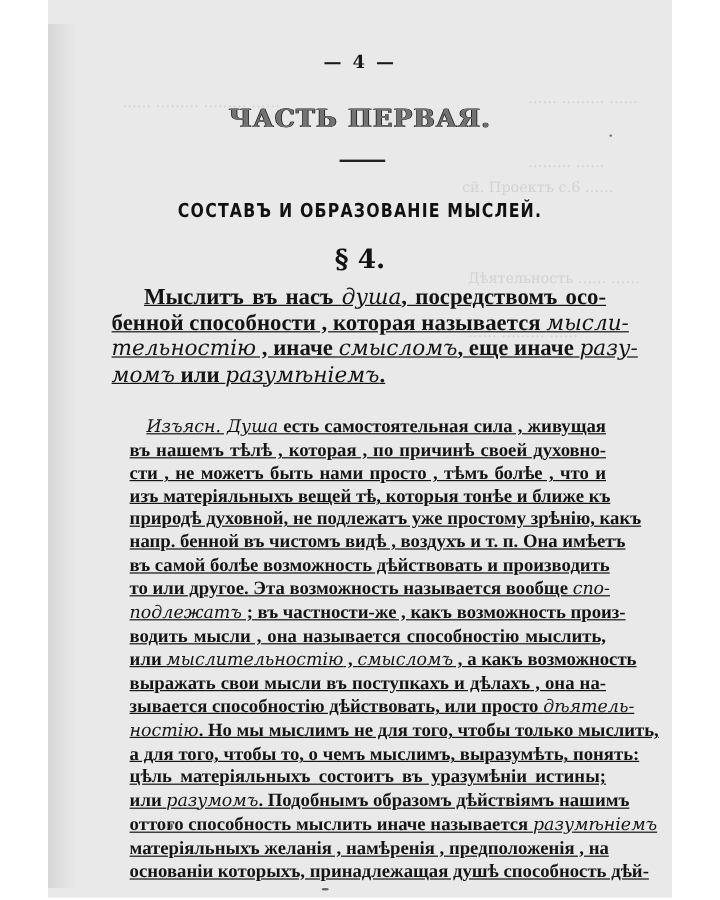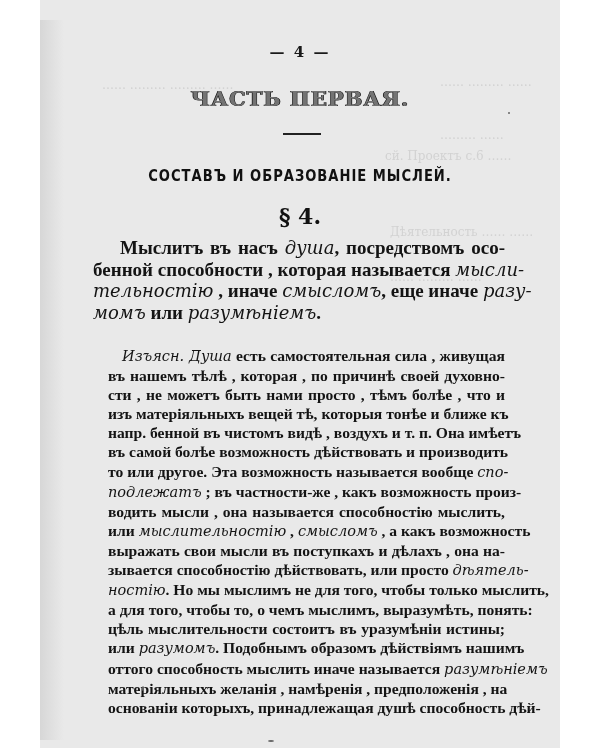--- a/index.html
+++ b/index.html
@@ -36,21 +36,21 @@
     letter-spacing:1.2px; transform:scaleX(0.82); transform-origin:center;
   }
   .para-mark {
     position:absolute; top:203px; left:0; width:600px; text-align:center;
     font-family:"DejaVu Serif", serif; font-weight:bold; font-size:22px; color:#111;
   }
   .text-block {
     position:absolute; font-family:"Liberation Serif", serif; color:#141414;
     text-align:justify; text-align-last:justify;
   }
-  .text-block .line { display:block; white-space:nowrap; text-align-last:justify; text-align:justify; }
+  .text-block .line { display:block; white-space:nowrap; text-align-last:justify; text-align:justify;text-decoration:underline; }
   .text-block .line.last { text-align-last:left; }
   .p1 { left:93px; top:237px; width:412px; font-size:19px; line-height:21.5px; font-weight:bold; }
   .p2 { left:108px; top:346px; width:397px; font-size:15.6px; line-height:19.1px; font-weight:bold; }
   em { font-style:italic; font-weight:normal; font-family:"DejaVu Serif", serif; }
   .p1 em { font-size:18px; }
   .p2 em { font-size:14.5px; }
   .speck { position:absolute; background:#666; border-radius:50%; }
 </style>
 </head>
 <body>
@@ -77,31 +77,32 @@
     <span class="line" style="padding-left: 27px;"><span>Мыслитъ въ насъ </span><em>душа</em><span>, посредствомъ осо-</span></span>
     <span class="line"><span>бенной способности , которая называется </span><em>мысли-</em></span>
     <span class="line"><em>тельностію</em><span> , иначе </span><em>смысломъ</em><span>, еще иначе </span><em>разу-</em></span>
     <span class="line last"><em>момъ</em><span> или </span><em>разумѣніемъ</em><span>.</span></span>
   </div>
 <div class="text-block p2" id="p2">
     <span class="line" style="padding-left: 14px;"><em>Изъясн. Душа</em><span> есть самостоятельная сила , живущая</span></span>
     <span class="line"><span>въ нашемъ тѣлѣ , которая , по причинѣ своей духовно-</span></span>
     <span class="line"><span>сти , не можетъ быть нами просто , тѣмъ болѣе , что и</span></span>
     <span class="line"><span>изъ матеріяльныхъ вещей тѣ, которыя тонѣе и ближе къ</span></span>
+    <span class="line"><span>природѣ духовной, не подлежатъ уже простому зрѣнію, какъ</span></span>
     <span class="line"><span>напр. бенной въ чистомъ видѣ , воздухъ и т. п. Она имѣетъ</span></span>
     <span class="line"><span>въ самой болѣе возможность дѣйствовать и производить</span></span>
     <span class="line"><span>то или другое. Эта возможность называется вообще </span><em>спо-</em></span>
     <span class="line"><em>подлежатъ</em><span> ; въ частности-же , какъ возможность произ-</span></span>
     <span class="line"><span>водить мысли , она называется способностію мыслить,</span></span>
     <span class="line"><span>или </span><em>мыслительностію</em><span> , </span><em>смысломъ</em><span> , а какъ возможность</span></span>
     <span class="line"><span>выражать свои мысли въ поступкахъ и дѣлахъ , она на-</span></span>
     <span class="line"><span>зывается способностію дѣйствовать, или просто </span><em>дѣятель-</em></span>
     <span class="line"><em>ностію</em><span>. Но мы мыслимъ не для того, чтобы только мыслить,</span></span>
     <span class="line"><span>а для того, чтобы то, о чемъ мыслимъ, выразумѣть, понять:</span></span>
-    <span class="line"><span>цѣль мыслительности состоитъ въ уразумѣніи истины;</span></span>
+    <span class="line"><span>цѣль матеріяльныхъ состоитъ въ уразумѣніи истины;</span></span>
     <span class="line"><span>или </span><em>разумомъ</em><span>. Подобнымъ образомъ дѣйствіямъ нашимъ</span></span>
     <span class="line"><span>оттого способность мыслить иначе называется </span><em>разумѣніемъ</em></span>
     <span class="line"><span>матеріяльныхъ желанія , намѣренія , предположенія , на</span></span>
     <span class="line last"><span>основаніи которыхъ, принадлежащая душѣ способность дѣй-</span></span>
   </div>
 
 <div class="speck" style="left:142px;top:686px;width:2px;height:5px;"></div>
 <div class="speck" style="left:268px;top:740px;width:6px;height:2px;"></div>
 <div class="speck" style="left:508px;top:112px;width:2px;height:2px;"></div>
 

